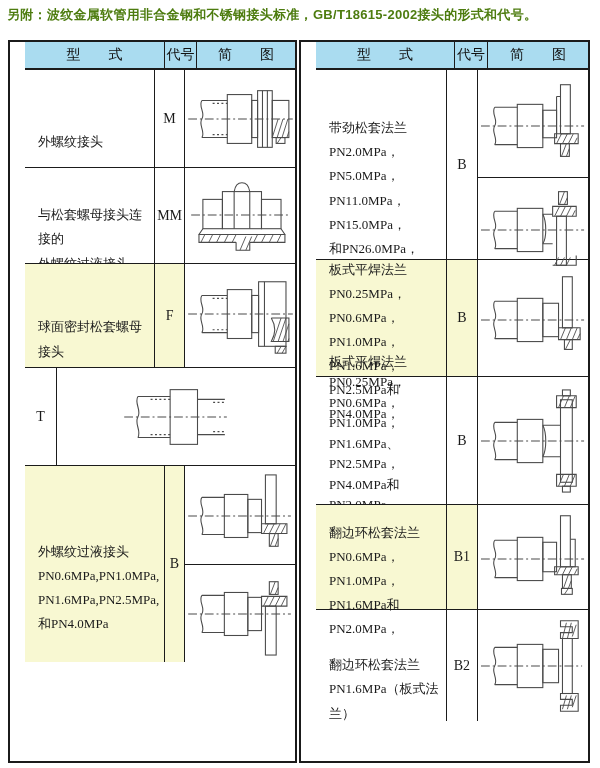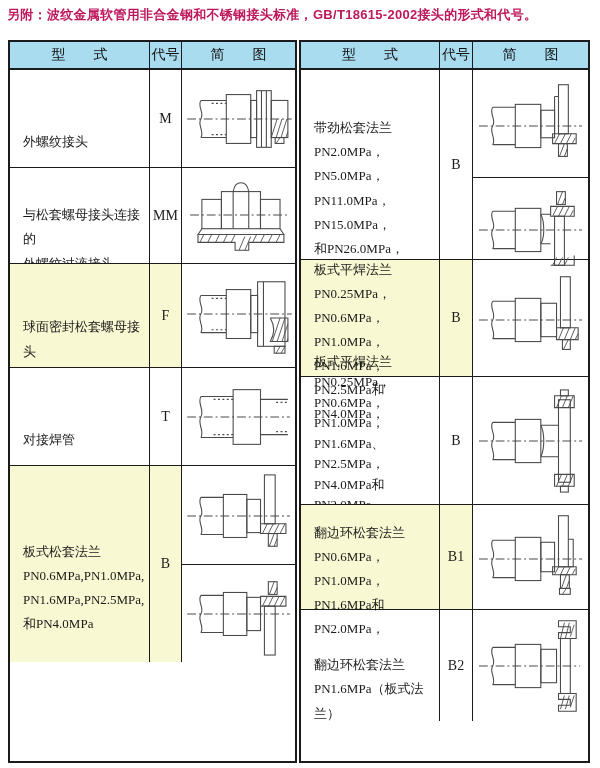--- a/index.html
+++ b/index.html
@@ -2,24 +2,24 @@
 <html><head>
 <meta charset="utf-8">
 <style>
   * { margin:0; padding:0; box-sizing:border-box; }
   html,body { width:600px; height:768px; background:#ffffff; overflow:hidden; }
   body { position:relative; font-family:"Liberation Serif","DejaVu Serif",serif; color:#1a1a1a; }
 
   .doc-title {
     position:absolute; left:7px; top:6px; width:590px;
     font-family:"Liberation Sans","DejaVu Sans",sans-serif;
-    font-size:13px; font-weight:bold; letter-spacing:0.3px; color:#be185d;
+    font-size:13px; font-weight:bold; letter-spacing:0.3px; color:#4d7c0f;
   }
 
-  .tbl { position:absolute; top:40px; border:2px solid #1b1b1b; background:#fff; }
+  .tbl { position:absolute; top:40px; border:2px solid #1b1b1b; background:#fff;padding-left:15px; }
   .tbl-left  { left:8px;  width:289px; height:723px; }
   .tbl-right { left:299px; width:291px; height:723px; }
 
   .hrow { display:flex; height:28px; background:#aadcf0; border-bottom:2px solid #1b1b1b; }
   .row  { display:flex; border-bottom:1px solid #1b1b1b; }
   .row:last-child { border-bottom:none; }
 
   .cell { border-right:1px solid #1b1b1b; }
   .cell:last-child { border-right:none; }
 
@@ -129,42 +129,39 @@
         <path class="hatch" d="M90,72 L98,48 M95,72 L103,48 M100,72 L106,54 M105,72 L106,69"></path>
         <rect x="92" y="77" width="11" height="7"></rect>
         <path class="hatch" d="M94,84 L98,77 M99,84 L103,77"></path>
       </svg>
     </div>
       </div>
   </div>
 
 
   <div class="row" style="height:98px">
-    <div class="cell c-type">
-        <div class="txt">对接焊管</div>
-      </div>
     <div class="cell c-code">T</div>
     <div class="cell c-diag">
         <div class="dbox">
       <svg width="110" height="86" viewBox="0 0 112 88">
         <path d="M3,44 H108" stroke-dasharray="9 3 2 3"></path>
         <path d="M17,23 C13,30 21,37 17,44 C13,51 21,58 17,65"></path>
         <path d="M17,23 H50 M17,65 H50"></path>
         <path d="M30,26 H50 M30,62 H50" stroke-dasharray="2 2.5"></path>
         <rect x="50" y="16" width="28" height="56"></rect>
         <path d="M78,26 H106 M78,62 H106"></path>
         <path d="M94,29 H106 M94,59 H106" stroke-dasharray="2 2.5"></path>
       </svg>
     </div>
       </div>
   </div>
 
   <div class="row hl" style="height:196px">
     <div class="cell c-type">
-        <div class="txt">板式松套法兰
+        <div class="txt">外螺纹过液接头
 PN0.6MPa,PN1.0MPa,
 PN1.6MPa,PN2.5MPa,
 和PN4.0MPa</div>
       </div>
     <div class="cell c-code">B</div>
     <div class="cell c-diag">
       <div class="dbox split-top">
         <svg width="110" height="88" viewBox="0 0 112 90">
           <path d="M3,46 H108" stroke-dasharray="9 3 2 3"></path>
           <path d="M17,27 C13,33 21,40 17,46 C13,52 21,59 17,65"></path>

